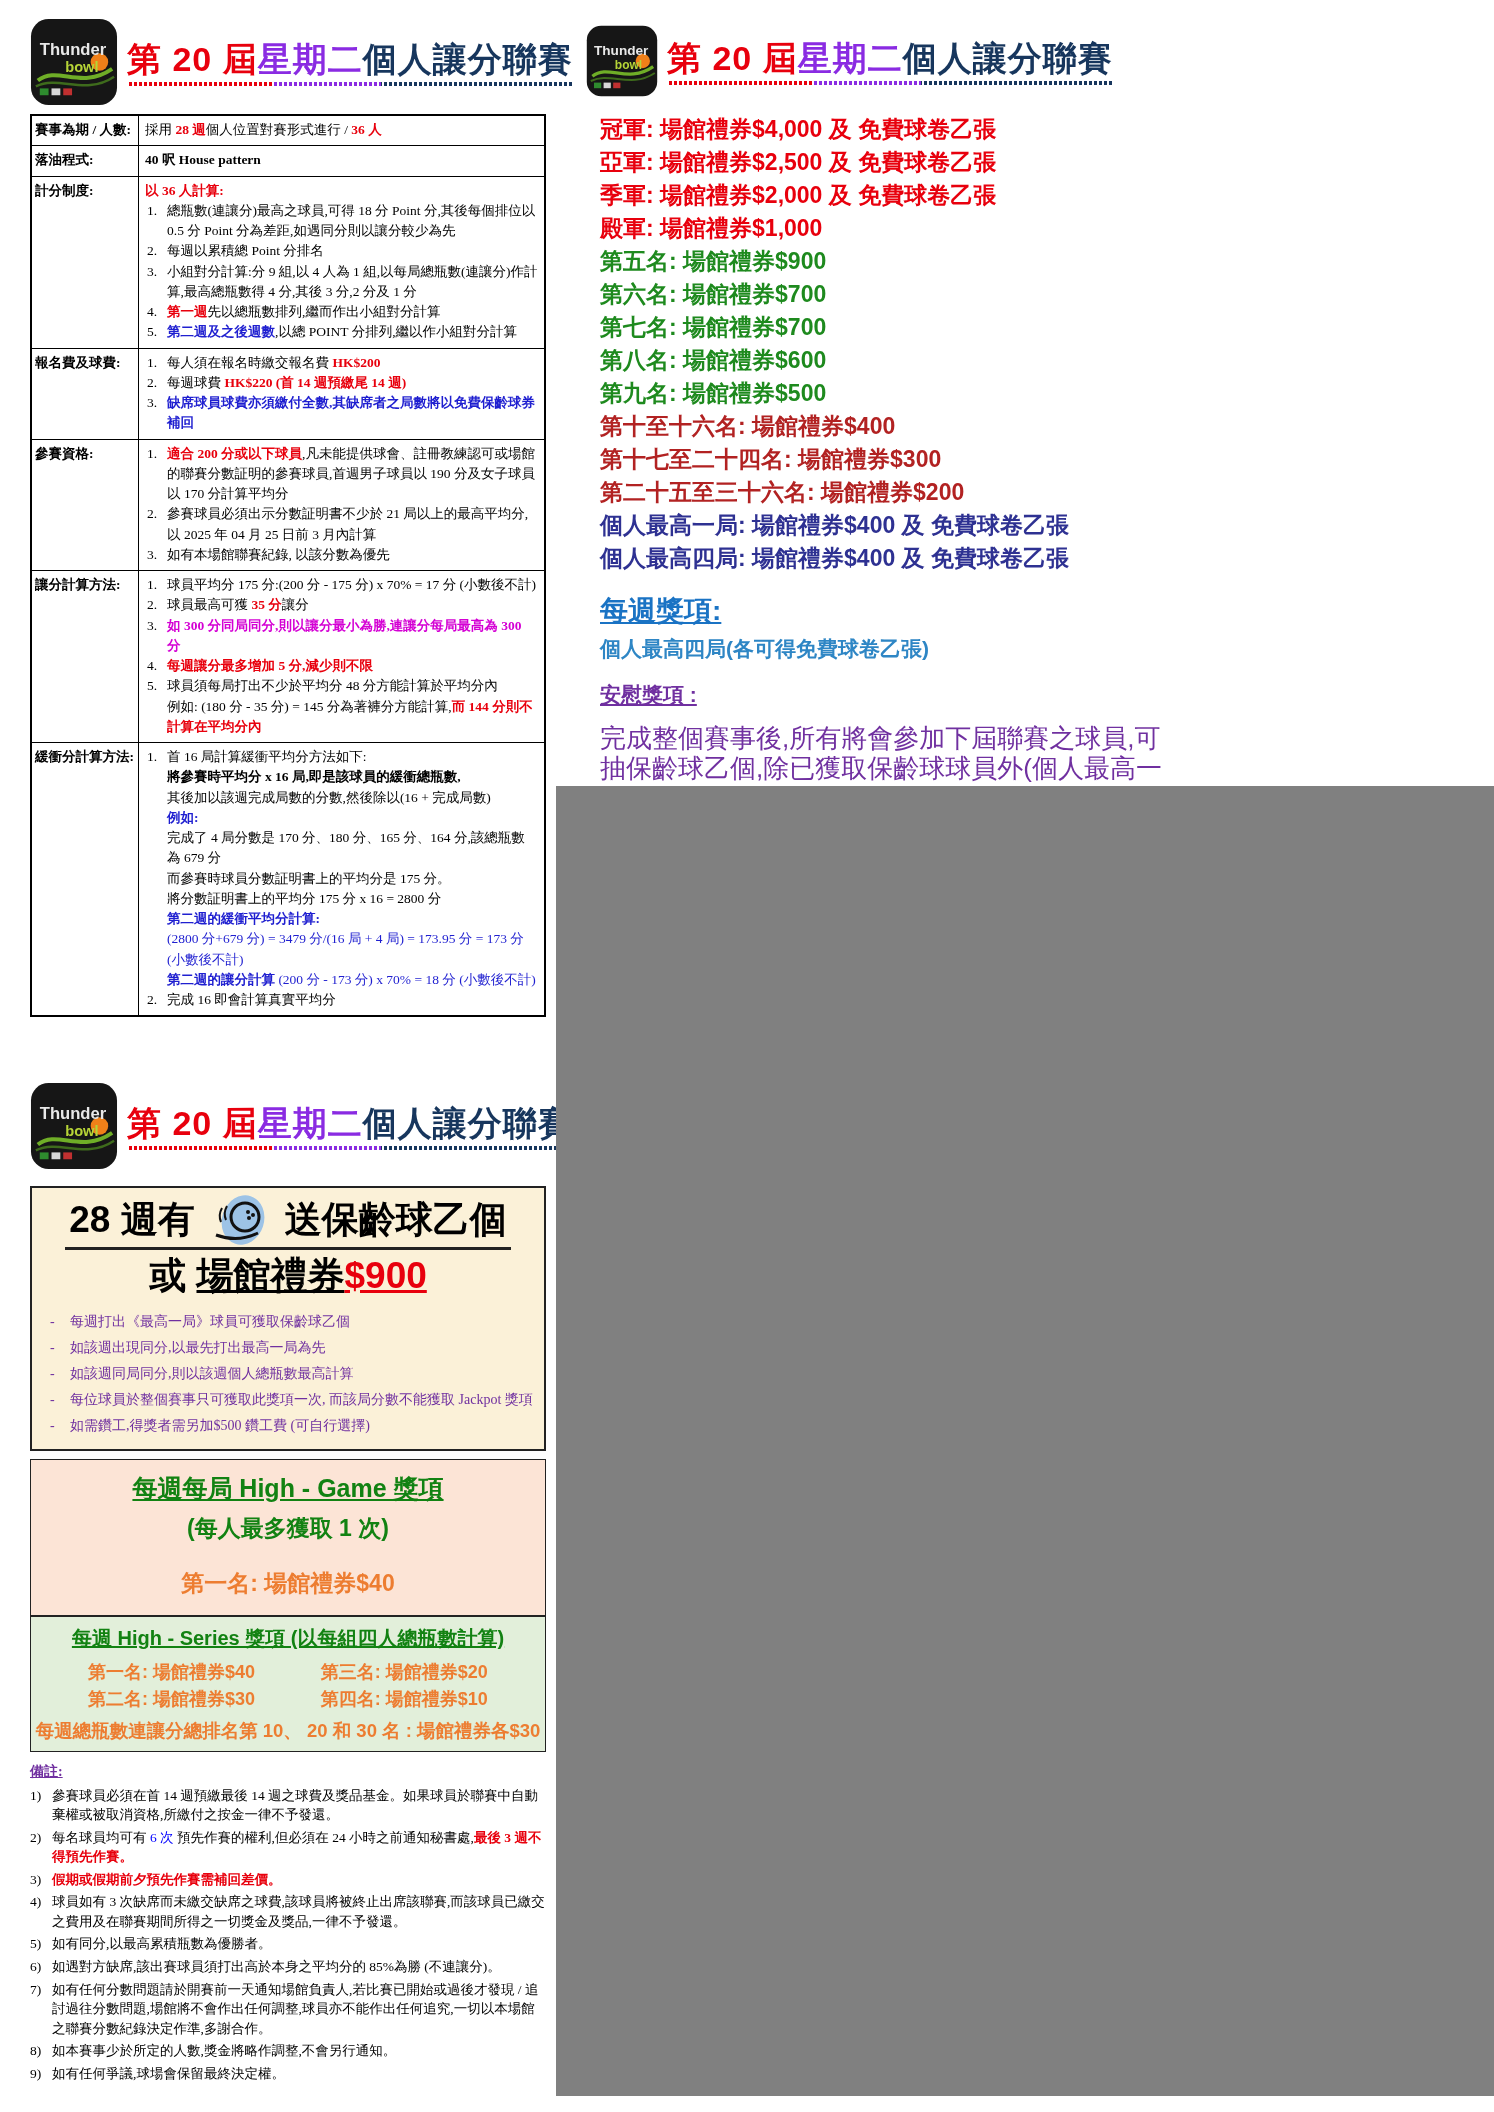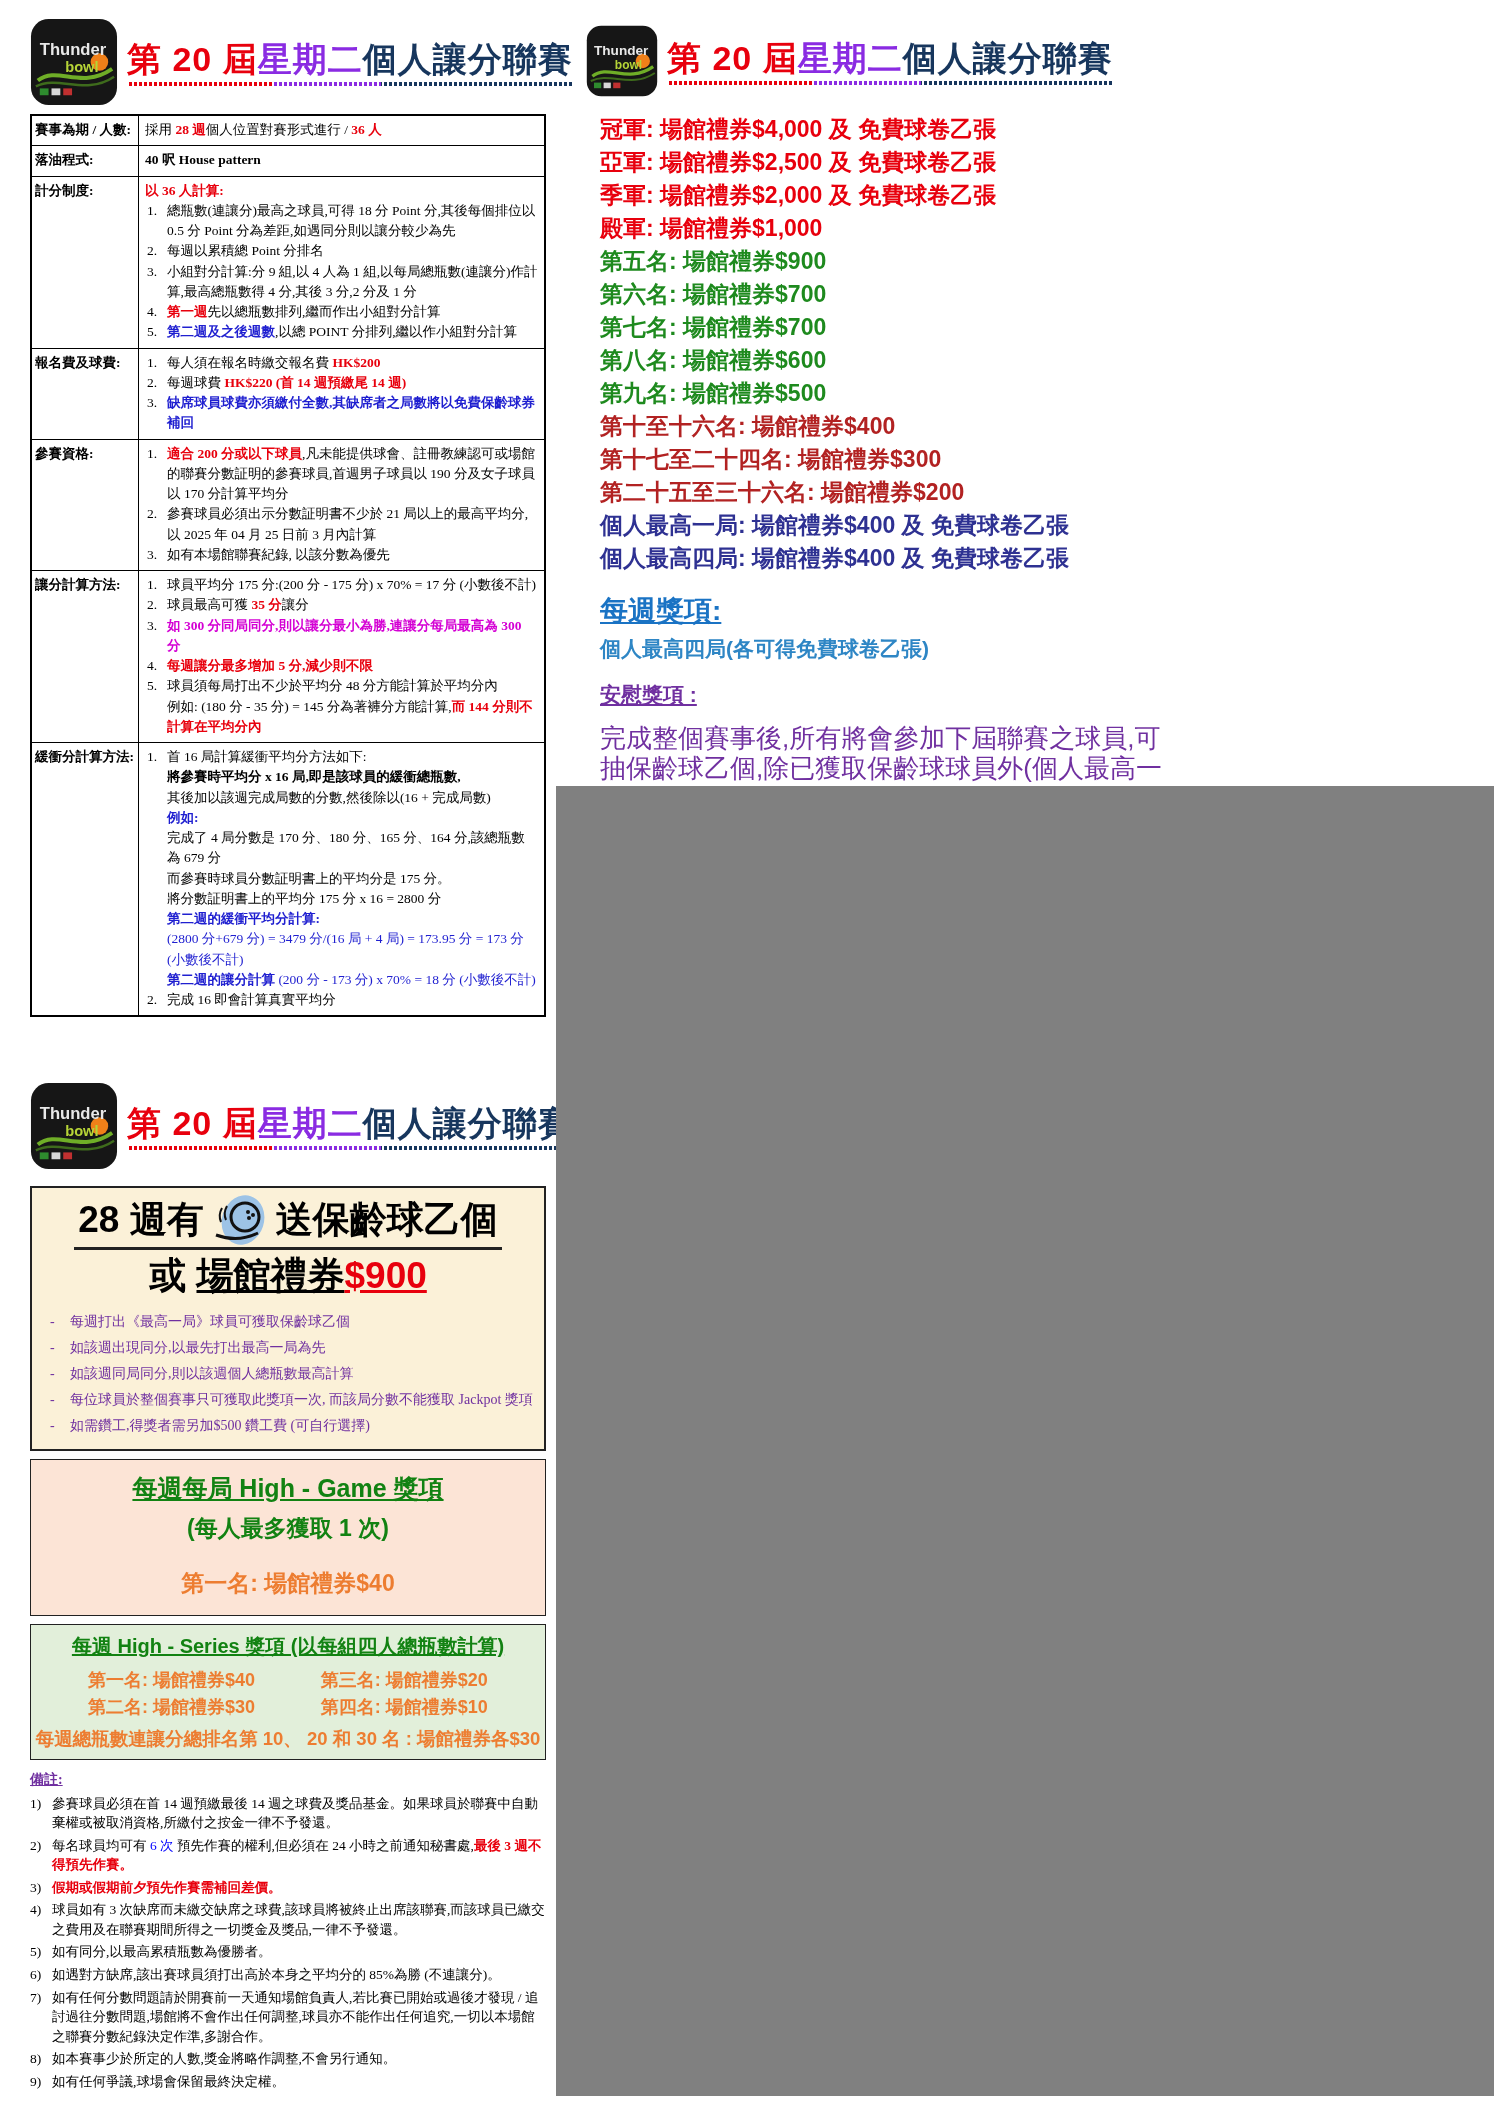--- a/index.html
+++ b/index.html
@@ -52,38 +52,38 @@
   .weekly{margin:17px 0 0 14px}
   .weekly-head{color:#1a73c4;font-weight:bold;font-size:28px;text-decoration:underline}
   .weekly-body{color:#2e86c5;font-weight:bold;font-size:21px;margin-top:5px}
   .consolation{margin:18px 0 0 14px;color:#7030a0}
   .consolation-head{font-weight:bold;font-size:21px;text-decoration:underline}
   .consolation-body{font-size:26px;line-height:30px;margin-top:14px;width:562px}
 
   
   .banner-box{margin-top:16px;border:2px solid #222;background:#fbf1d8;text-align:center;
               padding:6px 6px 10px;box-sizing:border-box}
-  .banner-h1{display:inline-flex;align-items:center;gap:2px;font-size:37px;font-weight:bold;
+  .banner-h1{display:inline-flex;align-items:center;gap:11px;font-size:37px;font-weight:bold;
              border-bottom:3px solid #222;padding:0 4px 1px;line-height:1.3}
   .ball-icon{display:inline-block;width:64px;height:52px;margin:0 2px}
   .ball-icon svg{width:64px;height:52px}
   .banner-h2{font-size:37px;font-weight:bold;margin-top:3px;line-height:1.25}
   .banner-h2 .uu span{text-decoration:underline}
   .banner-bullets{text-align:left;margin-top:10px;padding:0 4px;color:#7030a0;
                   font-family:"Liberation Serif","DejaVu Serif",serif;font-size:14px;line-height:26px}
   .bullet{position:relative;padding-left:28px}
   .bullet::before{content:"-";position:absolute;left:8px}
 
   
   .hg-box{margin-top:8px;border:1.5px solid #222;background:#fce4d6;text-align:center;
           padding:12px 6px 16px;font-weight:bold}
   .hg-title{color:#128212;font-size:25px;text-decoration:underline}
   .hg-sub{color:#128212;font-size:23px;margin-top:8px}
   .hg-prize{color:#ed7d31;font-size:23px;margin-top:24px}
-  .hs-box{margin-top:8px;border:1.5px solid #222;background:#e2efda;text-align:center;
+  .hs-box{border:1.5px solid #222;background:#e2efda;text-align:center;
           padding:8px 4px 8px;font-weight:bold}
   .hs-title{color:#128212;font-size:20px;text-decoration:underline}
   .hs-pairs{display:grid;grid-template-columns:1fr 1fr;margin:7px auto 0;width:92%;
             color:#ed7d31;font-size:18px;line-height:27px}
   .hs-footer{color:#ed7d31;font-size:18.5px;margin-top:5px}
 
   
   .notes{margin-top:10px;font-family:"Liberation Serif","DejaVu Serif",serif;
          font-size:13.5px;line-height:1.45}
   .notes-head{color:#7030a0;font-weight:bold;text-decoration:underline;font-size:14px}

